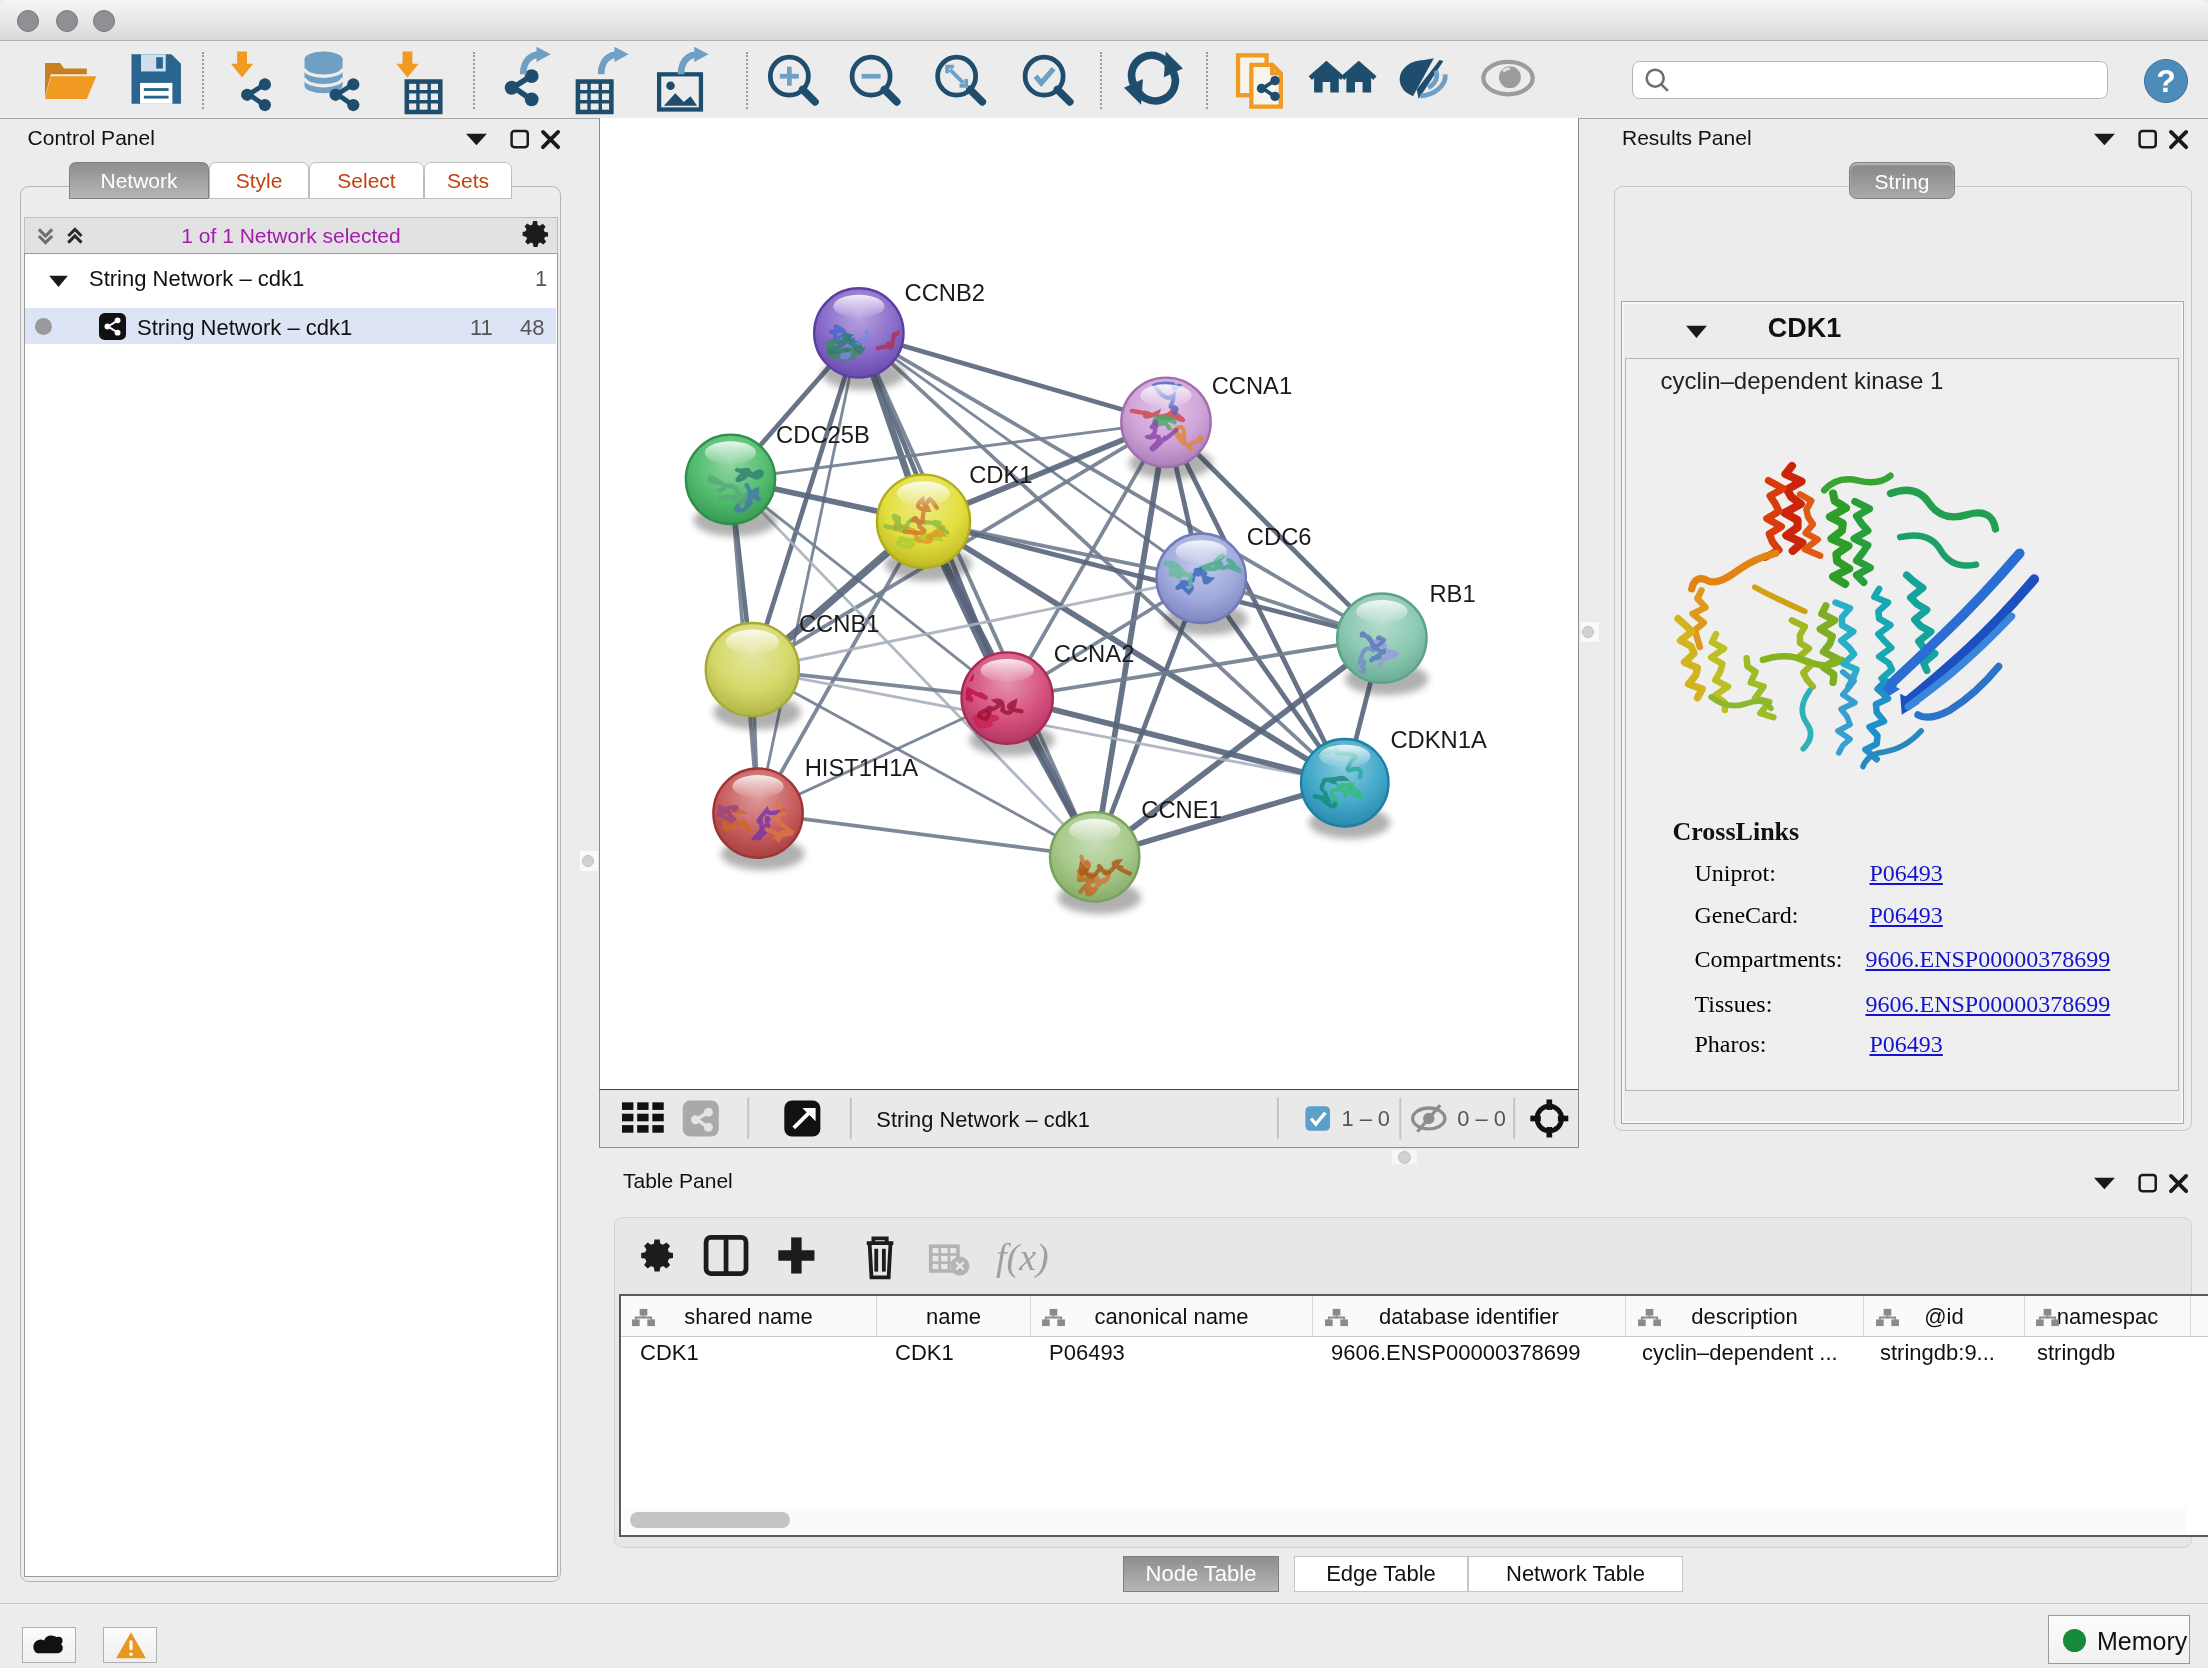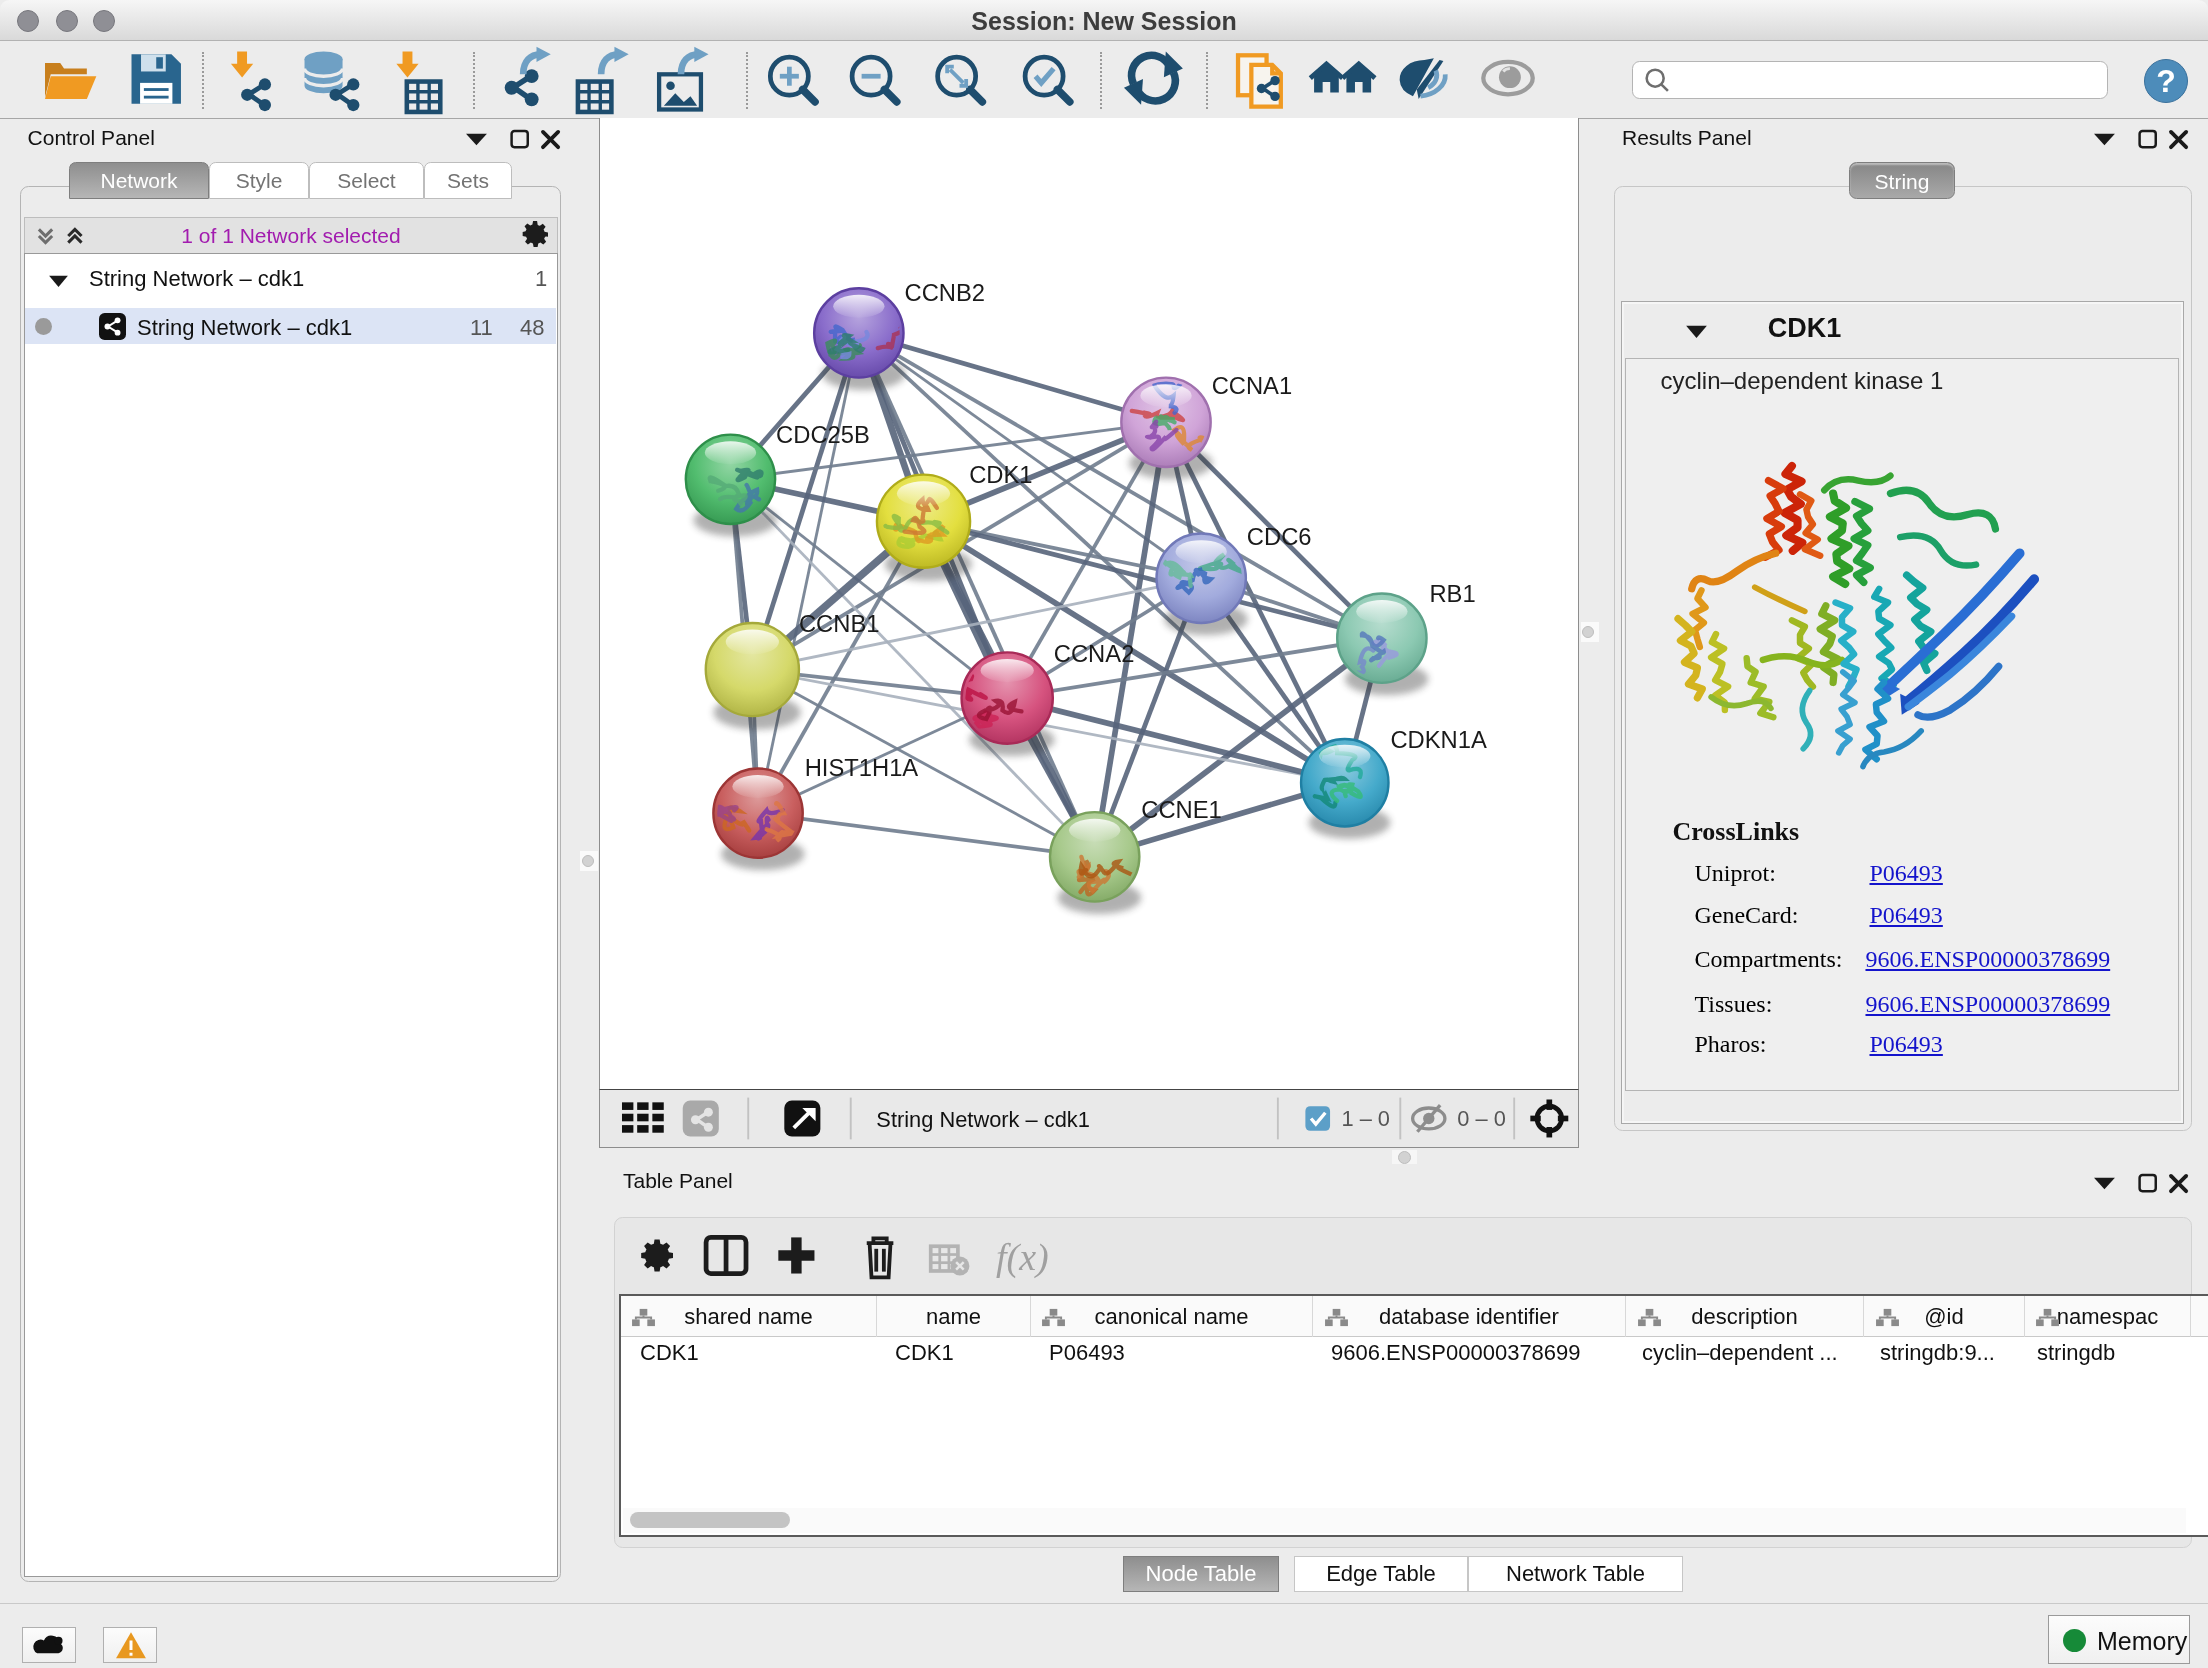--- a/index.html
+++ b/index.html
@@ -22,21 +22,21 @@
   #searchbox { position:absolute; left:1632px; top:19px; width:476px; height:38px;
     background:#fff; border:1.9px solid #b4b4b4; border-radius:7.6px; }
   
   .ptitle { font-size:21px; color:#111; }
   .grad-tab { background:linear-gradient(#8e8e8e,#b6b6b6) !important; color:#fff !important; }
   
   #cp-title { position:absolute; left:27.6px; top:126px; }
   #cp-box { position:absolute; left:20px; top:186px; width:541px; height:1396px;
     border:1.9px solid #b4b4b4; border-radius:8.6px; background:#ececec; }
   .tab { position:absolute; z-index:5; top:162px; height:37px; font-size:21px; text-align:center;
-    border:1.4px solid #bdbdbd; background:#fff; color:#737373; line-height:35px;
+    border:1.4px solid #bdbdbd; background:#fff; color:#c2410c; line-height:35px;
     border-radius:6.7px 6.7px 0 0; }
   #cp-toolbar { position:absolute; left:24px; top:217px; width:534px; height:36px;
     background:#e2e2e2; border:1px solid #bdbdbd; border-bottom:none; }
   #cp-list { position:absolute; left:24px; top:253px; width:534px; height:1324px;
     background:#fff; border:1.4px solid #999; }
   #cp-row2 { position:absolute; left:0; top:54px; width:531px; height:36px; background:#dce4f5; }
   
   #netview { position:absolute; left:599px; top:118px; width:980px; height:971px;
     background:#fff; border-left:1.4px solid #8d8d8d; border-right:1.4px solid #8d8d8d; }
   #netstatus { position:absolute; left:599px; top:1089px; width:980px; height:59px;
@@ -84,21 +84,20 @@
     background:linear-gradient(#fcfcfc,#f0f0f0); border:1.9px solid #9a9a9a; font-size:25px;
     color:#111; }
 </style>
 </head>
 <body>
 
 <div id="titlebar">
   <div class="tl" style="left:17px"></div>
   <div class="tl" style="left:56px"></div>
   <div class="tl" style="left:93px"></div>
-  <div id="title">Session: New Session</div>
 </div>
 
 <div id="toolbar">
   <svg width="2208" height="77" style="position:absolute;left:0;top:0" viewBox="0 0 2322 81">
       <g transform="translate(45,14)">
         <path d="M2 8 L2 44 L8 20 L46 20 L46 14 L22 14 L18 8 Z" fill="#c87f1d"></path>
         <path d="M8 22 L56 22 L46 46 L2 46 Z" fill="#f09a22"></path>
       </g>
       <g transform="translate(138,13)">
         <path d="M0 0 L42 0 L52 10 L52 52 L0 52 Z" fill="#29658e"></path>

